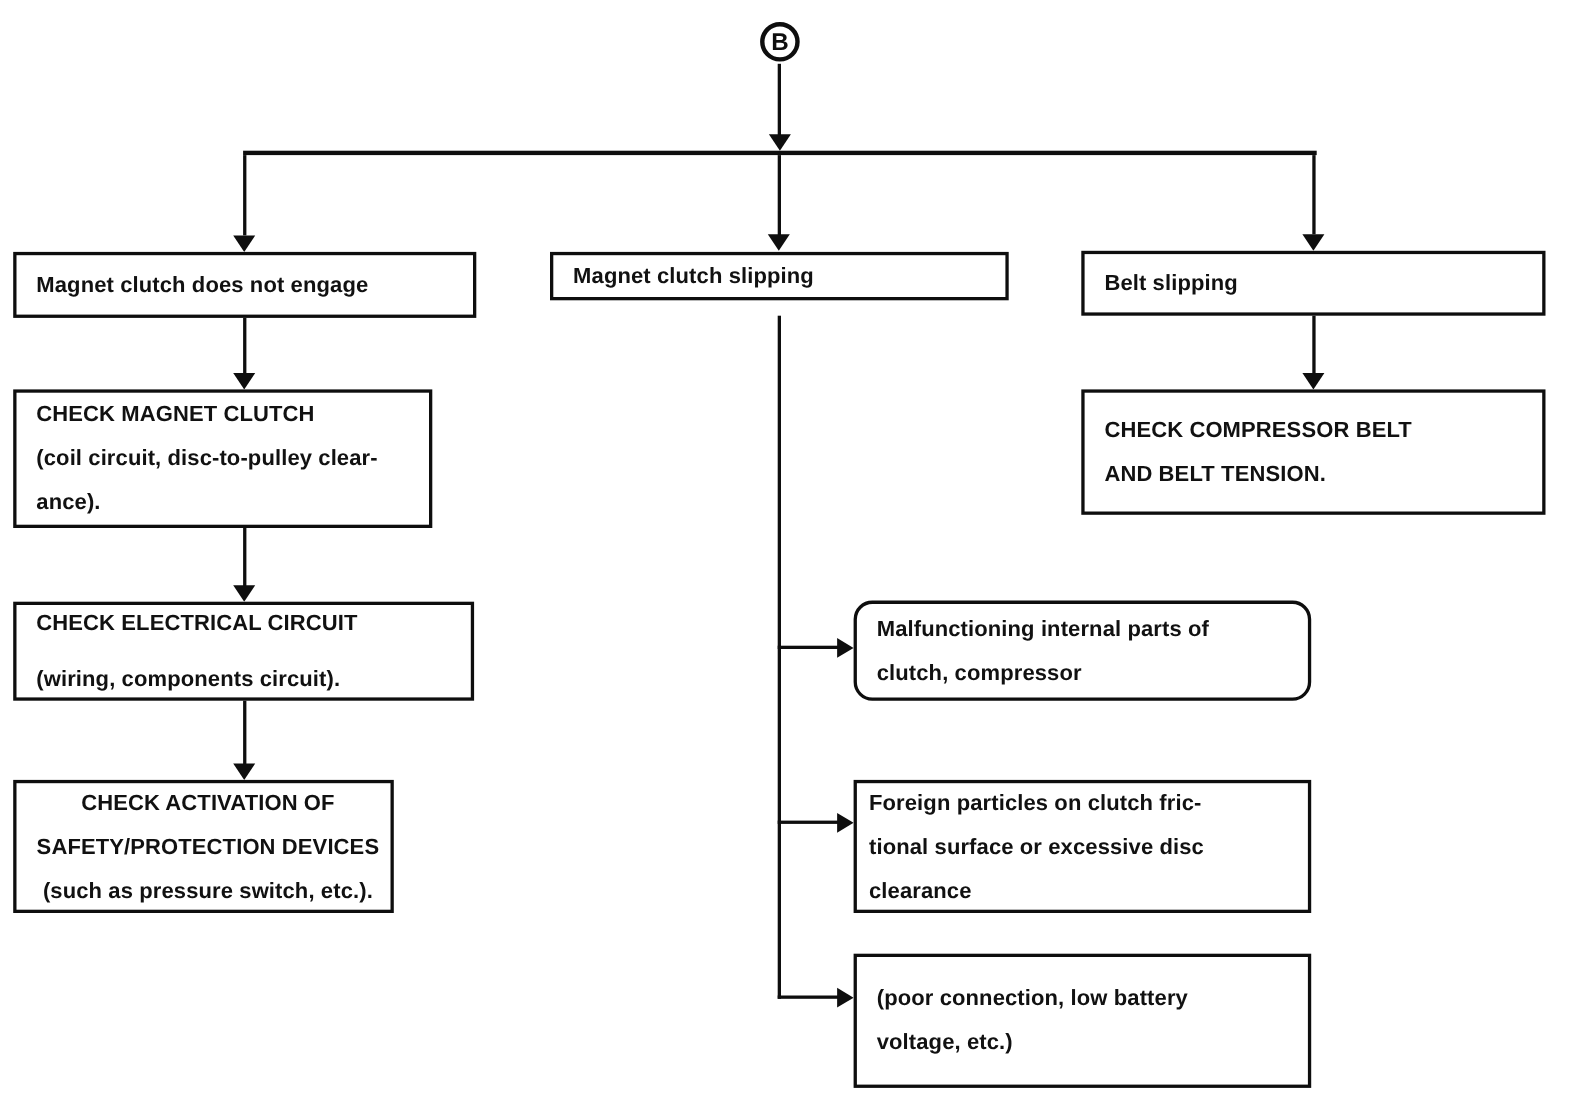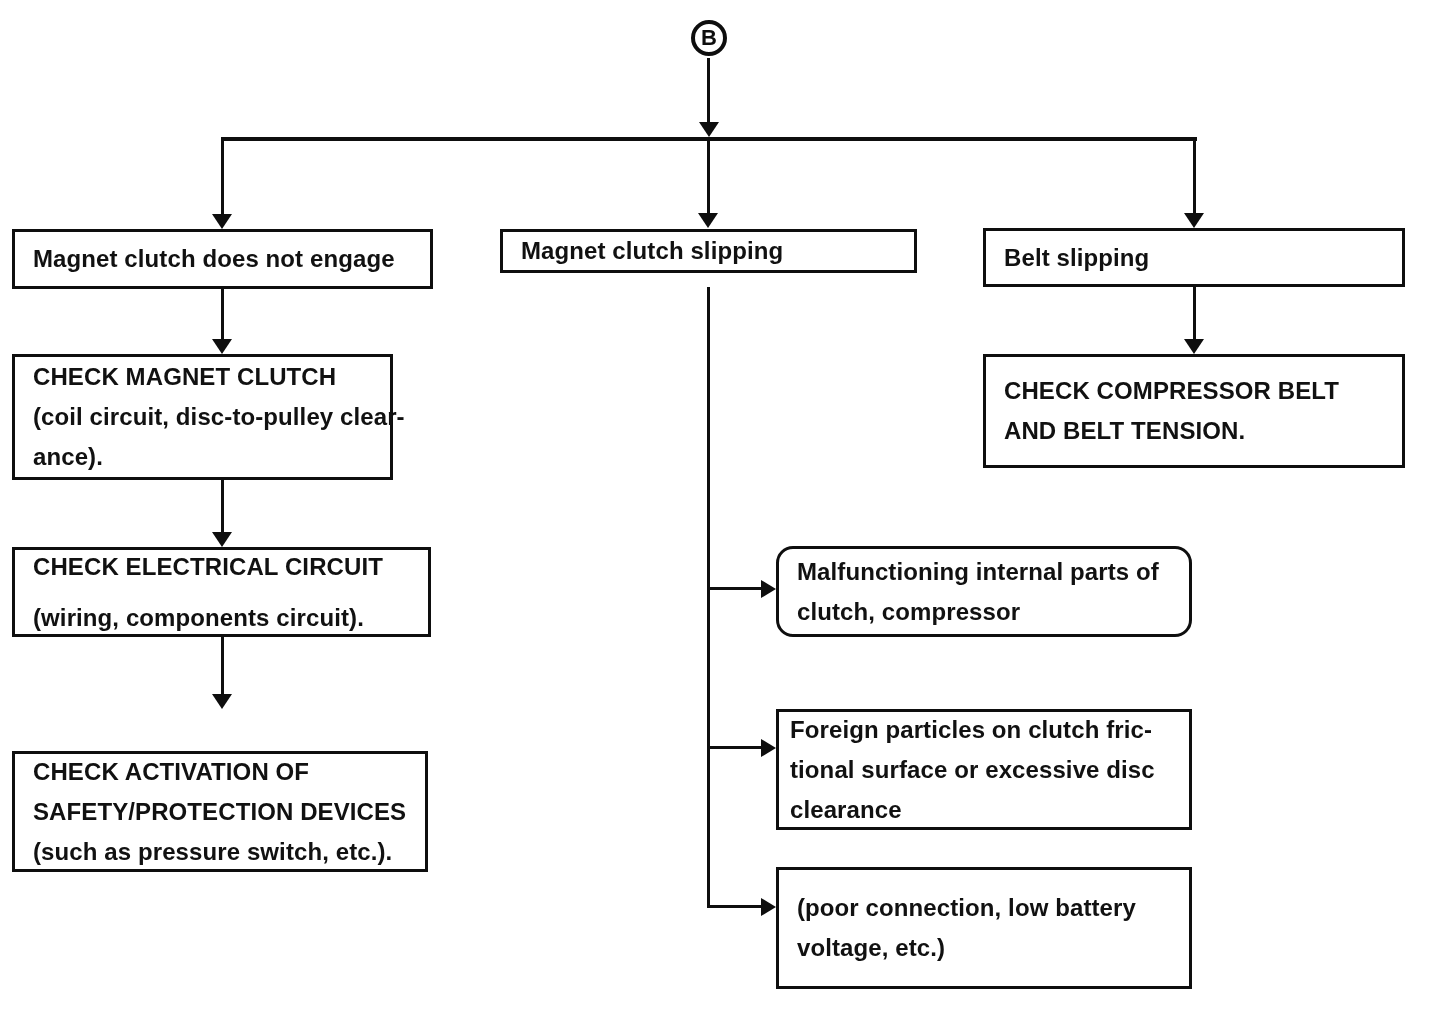--- a/index.html
+++ b/index.html
@@ -17,21 +17,21 @@
   }
   
   .box {
     position: absolute;
     background: #ffffff;
     border: 3px solid #0e0e0e;
     display: flex;
     flex-direction: column;
     justify-content: center;
     padding: 0 10px 0 18px;
-    font-size: 24px;
+    font-size: 20px;
     font-weight: 700;
     line-height: 40px;
     letter-spacing: 0.1px;
     color: #111111;
   }
   .box .line { white-space: nowrap; }
   
   .vline, .hline { position: absolute; background: #0e0e0e; }
   
   .arrow-down {
@@ -106,21 +106,21 @@
   <div class="arrow-down" style="left:212px; top:532px;"></div>
 
   <div class="box" style="left:12px; top:547px; width:419px; height:90px;gap:11px;">
     <div class="line">CHECK ELECTRICAL CIRCUIT</div>
     <div class="line">(wiring, components circuit).</div>
   </div>
 
   <div class="vline" style="left:221px; top:637px; width:3px; height:59px;"></div>
   <div class="arrow-down" style="left:212px; top:694px;"></div>
 
-  <div class="box" style="left:12px; top:751px; width:416px; height:121px;">
+  <div class="box" style="left:12px; top:709px; width:346px; height:121px;text-align:center;">
     <div class="line">CHECK ACTIVATION OF</div>
     <div class="line">SAFETY/PROTECTION DEVICES</div>
     <div class="line">(such as pressure switch, etc.).</div>
   </div>
 
   <div class="vline" style="left:1193px; top:287px; width:3px; height:54px;"></div>
   <div class="arrow-down" style="left:1184px; top:339px;"></div>
 
   <div class="box" style="left:983px; top:354px; width:422px; height:114px;justify-content:center;">
     <div class="line">CHECK COMPRESSOR BELT</div>

